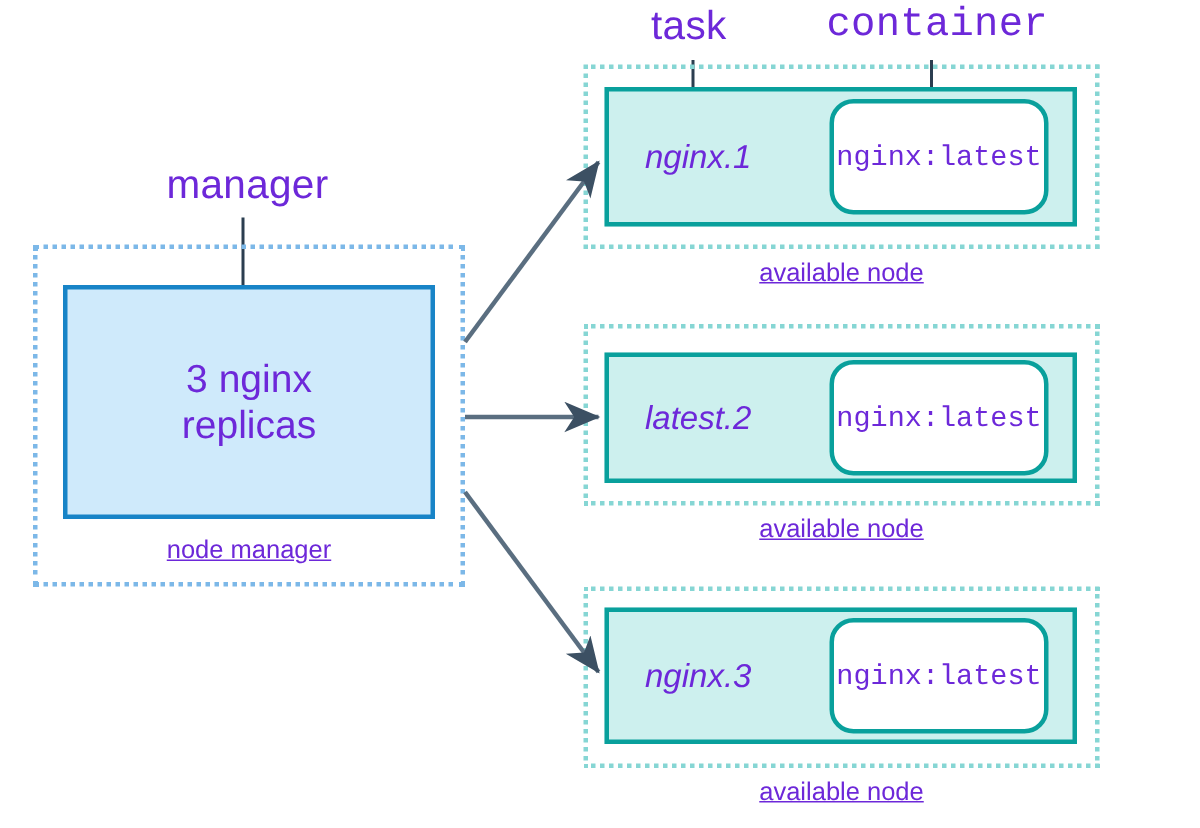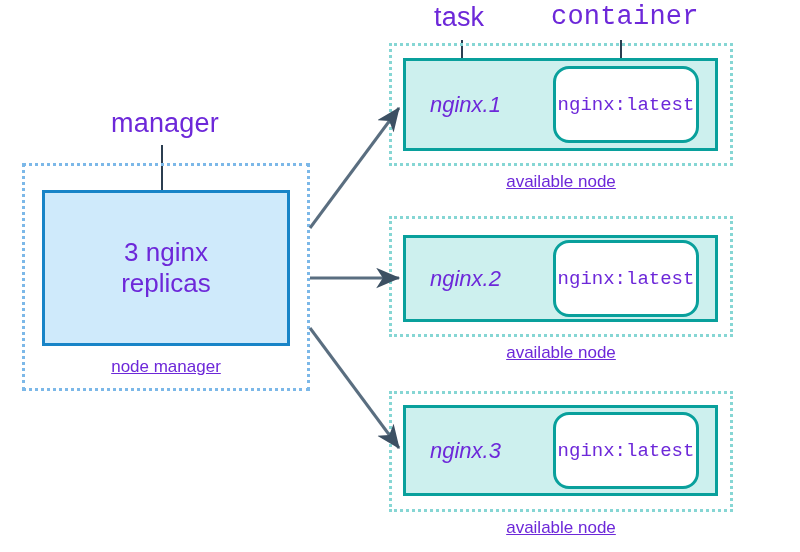--- a/index.html
+++ b/index.html
@@ -127,21 +127,21 @@
   <div class="lbl lbl-caption" style="left:22px; top:357px; width:288px;">node manager</div>
 
   <div class="dotted-teal" style="left:389px; top:43px; width:344px; height:123px;"></div>
   <div class="node-box" style="left:403px; top:58px; width:315px; height:93px;"></div>
   <div class="task-label lbl lbl-task" style="left:430px; top:58px; height:93px;">nginx.1</div>
   <div class="container-box lbl lbl-container" style="left:553px; top:66px; width:146px; height:77px;">nginx:latest</div>
   <div class="lbl lbl-caption" style="left:389px; top:172px; width:344px;">available node</div>
 
   <div class="dotted-teal" style="left:389px; top:216px; width:344px; height:121px;"></div>
   <div class="node-box" style="left:403px; top:235px; width:315px; height:87px;"></div>
-  <div class="task-label lbl lbl-task" style="left:430px; top:235px; height:87px;">nginx.2</div>
+  <div class="task-label lbl lbl-task" style="left:430px; top:235px; height:87px;">latest.2</div>
   <div class="container-box lbl lbl-container" style="left:553px; top:240px; width:146px; height:77px;">nginx:latest</div>
   <div class="lbl lbl-caption" style="left:389px; top:343px; width:344px;">available node</div>
 
   <div class="dotted-teal" style="left:389px; top:391px; width:344px; height:121px;"></div>
   <div class="node-box" style="left:403px; top:405px; width:315px; height:91px;"></div>
   <div class="task-label lbl lbl-task" style="left:430px; top:405px; height:91px;">nginx.3</div>
   <div class="container-box lbl lbl-container" style="left:553px; top:412px; width:146px; height:77px;">nginx:latest</div>
   <div class="lbl lbl-caption" style="left:389px; top:518px; width:344px;">available node</div>
 
   <svg class="arrow-layer" viewBox="0 0 800 552">

